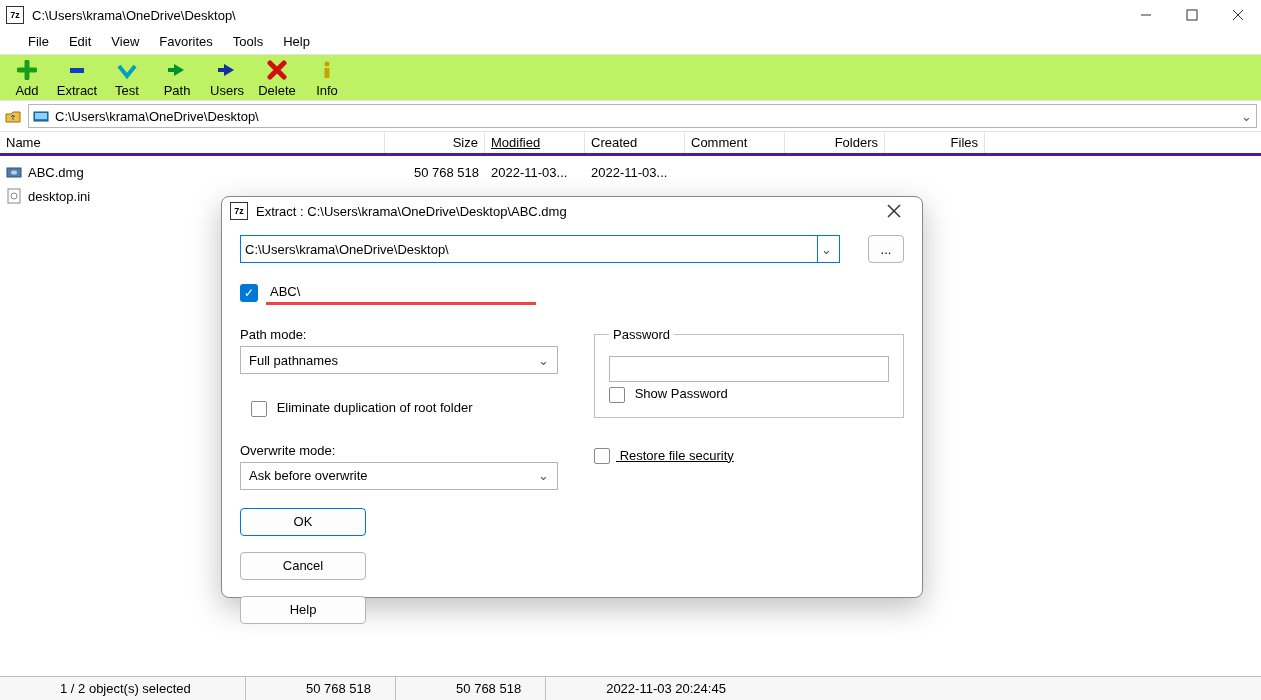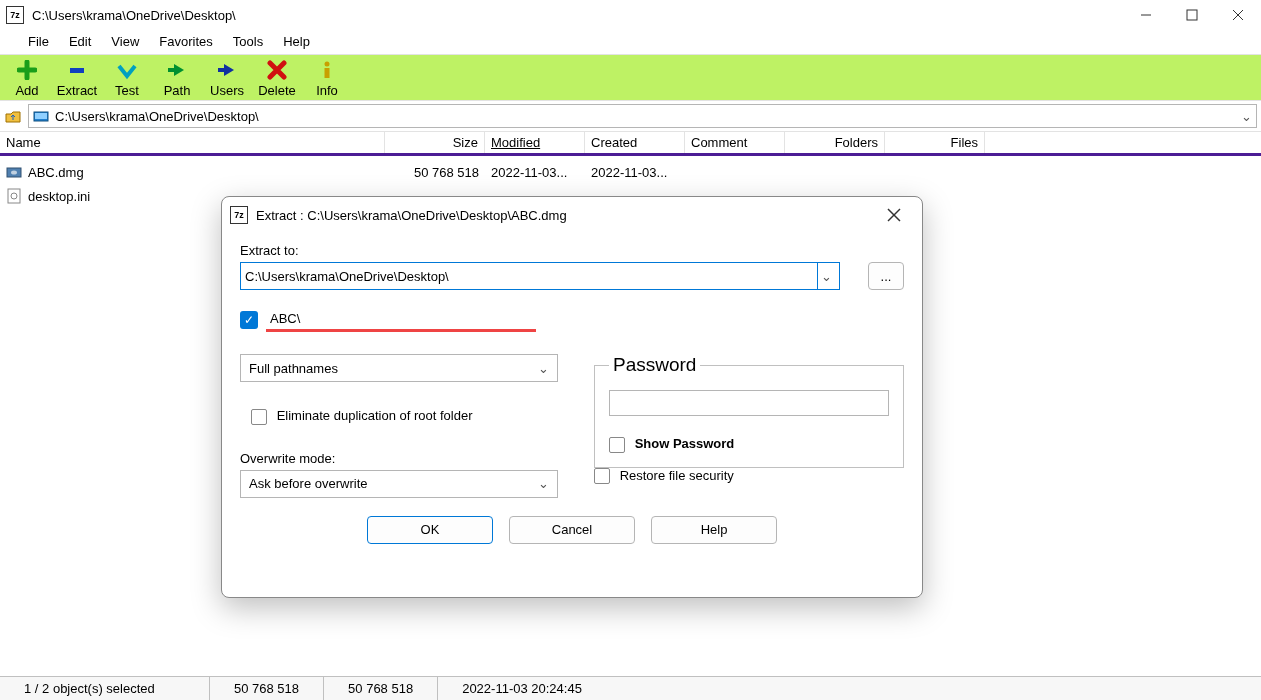--- a/index.html
+++ b/index.html
@@ -32,21 +32,21 @@
 .col-name{width:385px;} .col-size{width:100px; justify-content:flex-end;} .col-mod{width:100px;text-decoration:underline;} .col-cre{width:100px;} .col-com{width:100px;} .col-fol{width:100px; justify-content:flex-end;} .col-fil{width:100px; justify-content:flex-end;}
 
 
 .filerow { display:flex; height:24px; align-items:flex-end; }
 .filerow .cell { padding:0 6px; overflow:hidden; white-space:nowrap; }
 .filerow .cell-name{width:385px; display:flex; align-items:center; gap:6px;} .filerow .cell-size{width:100px; text-align:right;} .filerow .cell-mod{width:100px;} .filerow .cell-cre{width:100px;} .filerow .cell-com{width:100px;} .filerow .cell-fol{width:100px;} .filerow .cell-fil{width:100px;}
 .filerow .file-icon{width:16px;height:16px;display:flex;align-items:center;justify-content:center;}
 
 
 .statusbar { position:absolute; bottom:0; left:0; right:0; height:24px; border-top:1px solid #c0c0c0; display:flex; align-items:center; background:#f7f7f7;}
-.statusbar .seg { padding:0 24px; border-right:1px solid #c0c0c0; height:100%; display:flex; align-items:center; min-width:100px;}
+.statusbar .seg { padding:0 24px; border-right:1px solid #c0c0c0; height:100%; display:flex; align-items:center; min-width:100px;margin-left:36px;}
 .statusbar .seg:first-child{min-width:210px;}
 
 
 .dialog { position:absolute; left:221px; top:196px; width:702px; height:402px; background:#fff; border:1px solid #888; border-radius:8px; box-shadow:0 10px 30px rgba(0,0,0,.25); display:flex; flex-direction:column;}
 .dialog .dlg-title { height:36px; display:flex; align-items:center; padding:0 8px; }
 .dialog .dlg-title .dlg-icon{width:18px;height:18px;margin-right:8px;display:flex;align-items:center;justify-content:center;border:1px solid #333;font-size:9px;font-weight:bold;}
 .dialog .dlg-title .dlg-close{margin-left:auto; width:40px;height:28px;display:flex;align-items:center;justify-content:center;}
 .dialog .dlg-body{flex:1; padding:10px 18px 0 18px; position:relative;}
 .dialog label.lbl{display:block; margin-bottom:4px;}
 .dialog .row{display:flex; align-items:center;}
@@ -55,24 +55,24 @@
 .pathfield .dd{width:18px; text-align:center; color:#555; border-left:1px solid #0078d7; height:100%; display:flex;align-items:center;justify-content:center;}
 .browsebtn{width:36px; height:28px; margin-left:28px; border:1px solid #b5b5b5; background:#fdfdfd; border-radius:4px;}
 .chkrow{display:flex; align-items:center; gap:8px; margin-top:18px;}
 .subfolder-cb{width:18px;height:18px;background:#0078d7;border-radius:3px;display:flex;align-items:center;justify-content:center;color:#fff;font-size:12px;}
 .subfolder-input{width:270px; height:24px; border:none; border-bottom:3px solid #ef4444; padding:0 4px;}
 .leftcol{width:320px; float:left;}
 .rightcol{width:310px; float:right;}
 .combo{width:318px; height:28px; border:1px solid #b5b5b5; display:flex; align-items:center; padding:0 8px; background:#fff;}
 .combo .dd{margin-left:auto; color:#555;}
 fieldset.pwd{border:1px solid #c0c0c0; padding:14px 14px 14px 14px; position:relative; margin-top:0;}
-fieldset.pwd legend{padding:0 4px; font-size:19px;}
+fieldset.pwd legend{padding:0 4px; font-size:13px;}
 .pwdinput{width:100%; height:26px; border:1px solid #b5b5b5; padding:0 6px;}
 .cb{width:16px;height:16px;border:1px solid #888;border-radius:2px;display:inline-block;vertical-align:middle;margin-right:6px;}
-.dlg-buttons{display:flex; gap:16px; justify-content:center; padding:18px 0 20px 0; clear:both;}
+.dlg-buttons{display:flex; gap:16px; justify-content:center; padding:18px 0 20px 0; clear:both;flex-direction:column;}
 .dlg-buttons button{width:126px; height:28px; border:1px solid #b5b5b5; background:#fdfdfd; border-radius:4px;}
 .dlg-buttons button.primary{border:1px solid #0078d7;}
 
 svg { display:block; }
 </style>
 </head>
 <body>
 
 <div class="titlebar">
   <div class="app-icon">7z</div>
@@ -242,36 +242,36 @@
     <div class="dlg-icon">7z</div>
     <div>Extract : C:\Users\krama\OneDrive\Desktop\ABC.dmg</div>
     <div class="dlg-close">
         <svg width="14" height="14">
           <line x1="1" y1="1" x2="13" y2="13" stroke="#333" stroke-width="1.5"></line>
           <line x1="13" y1="1" x2="1" y2="13" stroke="#333" stroke-width="1.5"></line>
         </svg>
       </div>
   </div>
   <div class="dlg-body">
-    <label class="lbl">Extract to:</label>
     <div class="row">
       <div class="pathfield">
         <input type="text" value="C:\Users\krama\OneDrive\Desktop\" style="">
         <div class="dd">⌄</div>
       </div>
       <button class="browsebtn">...</button>
     </div>
 
     <div class="chkrow">
       <div class="subfolder-cb">✓</div>
       <input class="subfolder-input" type="text" value="ABC\" style="">
     </div>
 
     <div style="margin-top:22px; overflow:hidden;">
       <div class="leftcol">
+        <label class="lbl">Path mode:</label>
         <div class="combo">
           <span>Full pathnames</span>
           <span class="dd">⌄</span>
         </div>
         <div style="margin-top:26px;padding-left:11px;">
           <span class="cb"></span>
           <span>Eliminate duplication of root folder</span>
         </div>
         <div style="margin-top:26px;">
           <label class="lbl">Overwrite mode:</label>
@@ -279,26 +279,26 @@
             <span>Ask before overwrite</span>
             <span class="dd">⌄</span>
           </div>
         </div>
       </div>
 
       <div class="rightcol">
         <fieldset class="pwd">
           <legend>Password</legend>
           <input class="pwdinput" type="password" style="">
-          <div style="margin-top:20px;font-weight:bold;">
+          <div style="margin-top:4px;">
             <span class="cb"></span>
             <span>Show Password</span>
           </div>
         </fieldset>
-        <div style="">
+        <div style="margin-top:30px;text-decoration:underline;">
           <span class="cb"></span>
           <span>Restore file security</span>
         </div>
       </div>
     </div>
 
     <div class="dlg-buttons">
       <button class="primary">OK</button>
       <button>Cancel</button>
       <button>Help</button>

